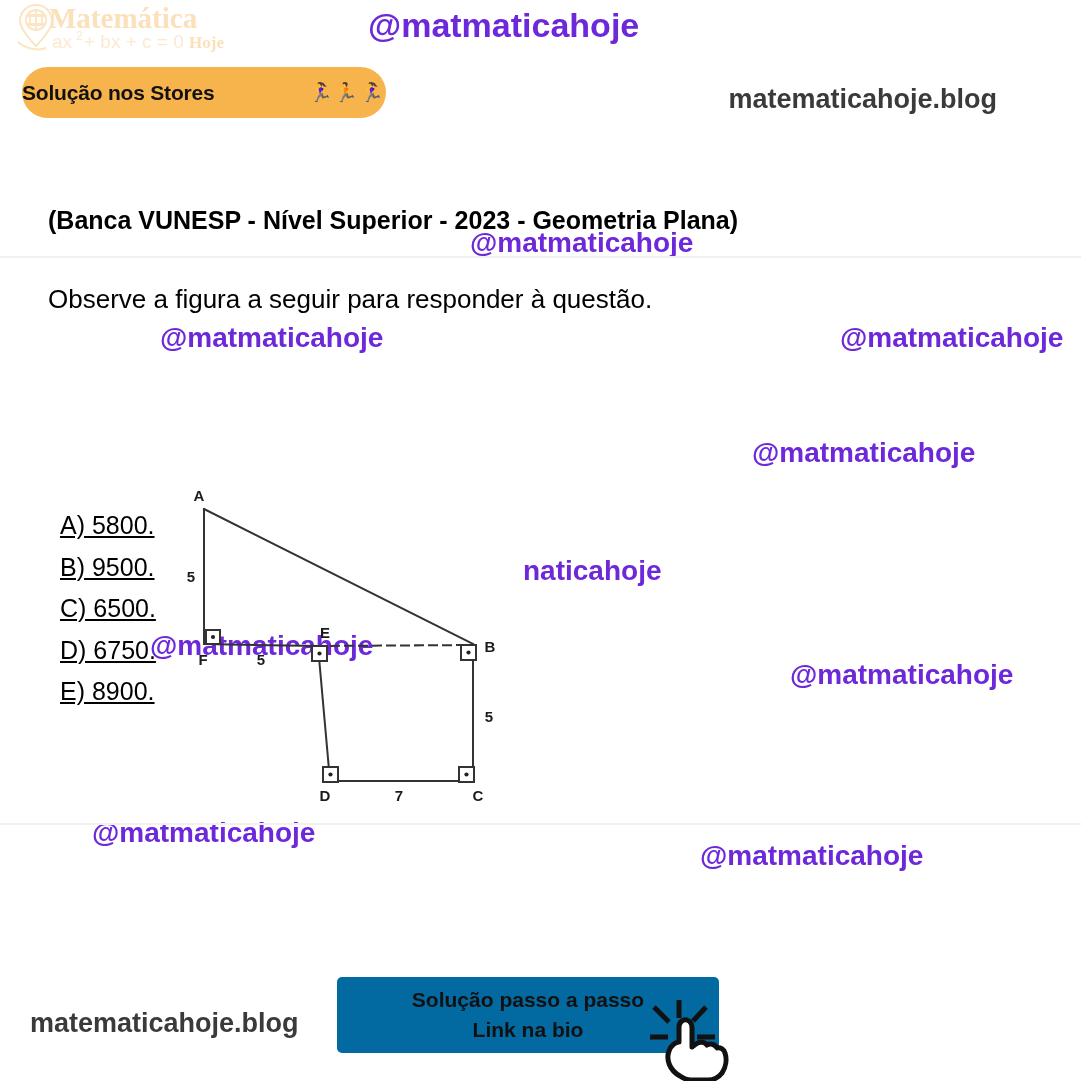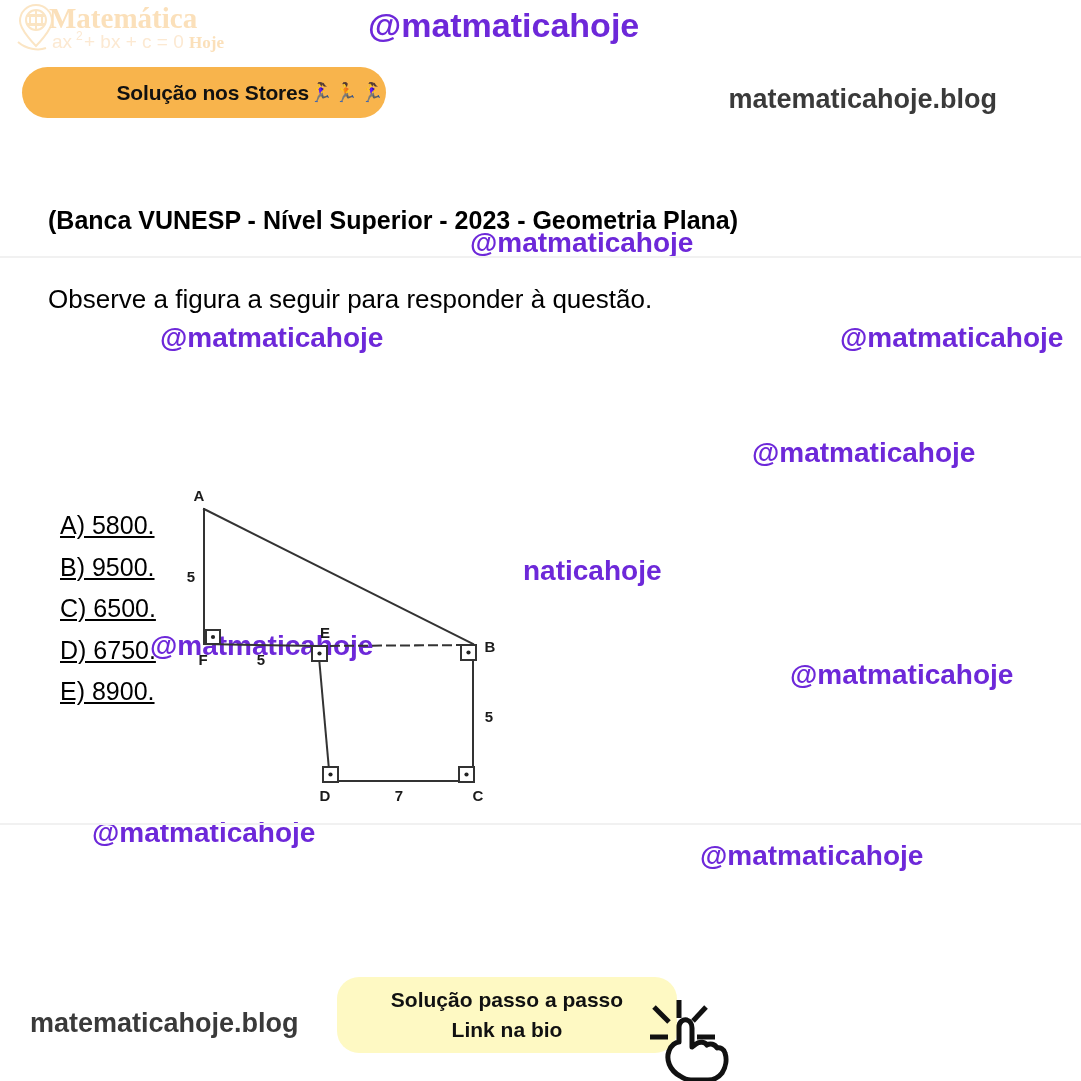--- a/index.html
+++ b/index.html
@@ -53,21 +53,21 @@
   .pill-top {
     position: absolute;
     left: 22px;
     top: 67px;
     width: 364px;
     height: 51px;
     border-radius: 26px;
     background: #F8B44C;
     display: flex;
     align-items: center;
-    justify-content: flex-end;
+    justify-content: space-between;
     z-index: 3;
   }
   .pill-top .label {
     font-size: 21px;
     font-weight: 700;
     color: #111111;
     letter-spacing: -0.2px;
   }
   .pill-top .runners {
     font-size: 19px;
@@ -166,24 +166,24 @@
     top: 1008px;
     font-size: 27px;
     font-weight: 700;
     color: #3a3a3a;
     z-index: 3;
   }
   .pill-bottom {
     position: absolute;
     left: 337px;
     top: 977px;
-    width: 340px;
+    width: 382px;
     height: 76px;
-    border-radius: 22px;
-    background: #fef9c3;
+    border-radius: 5px;
+    background: #0369a1;
     display: flex;
     flex-direction: column;
     align-items: center;
     justify-content: center;
     z-index: 3;
   }
   .pill-bottom .line {
     font-size: 21px;
     font-weight: 700;
     color: #111111;

